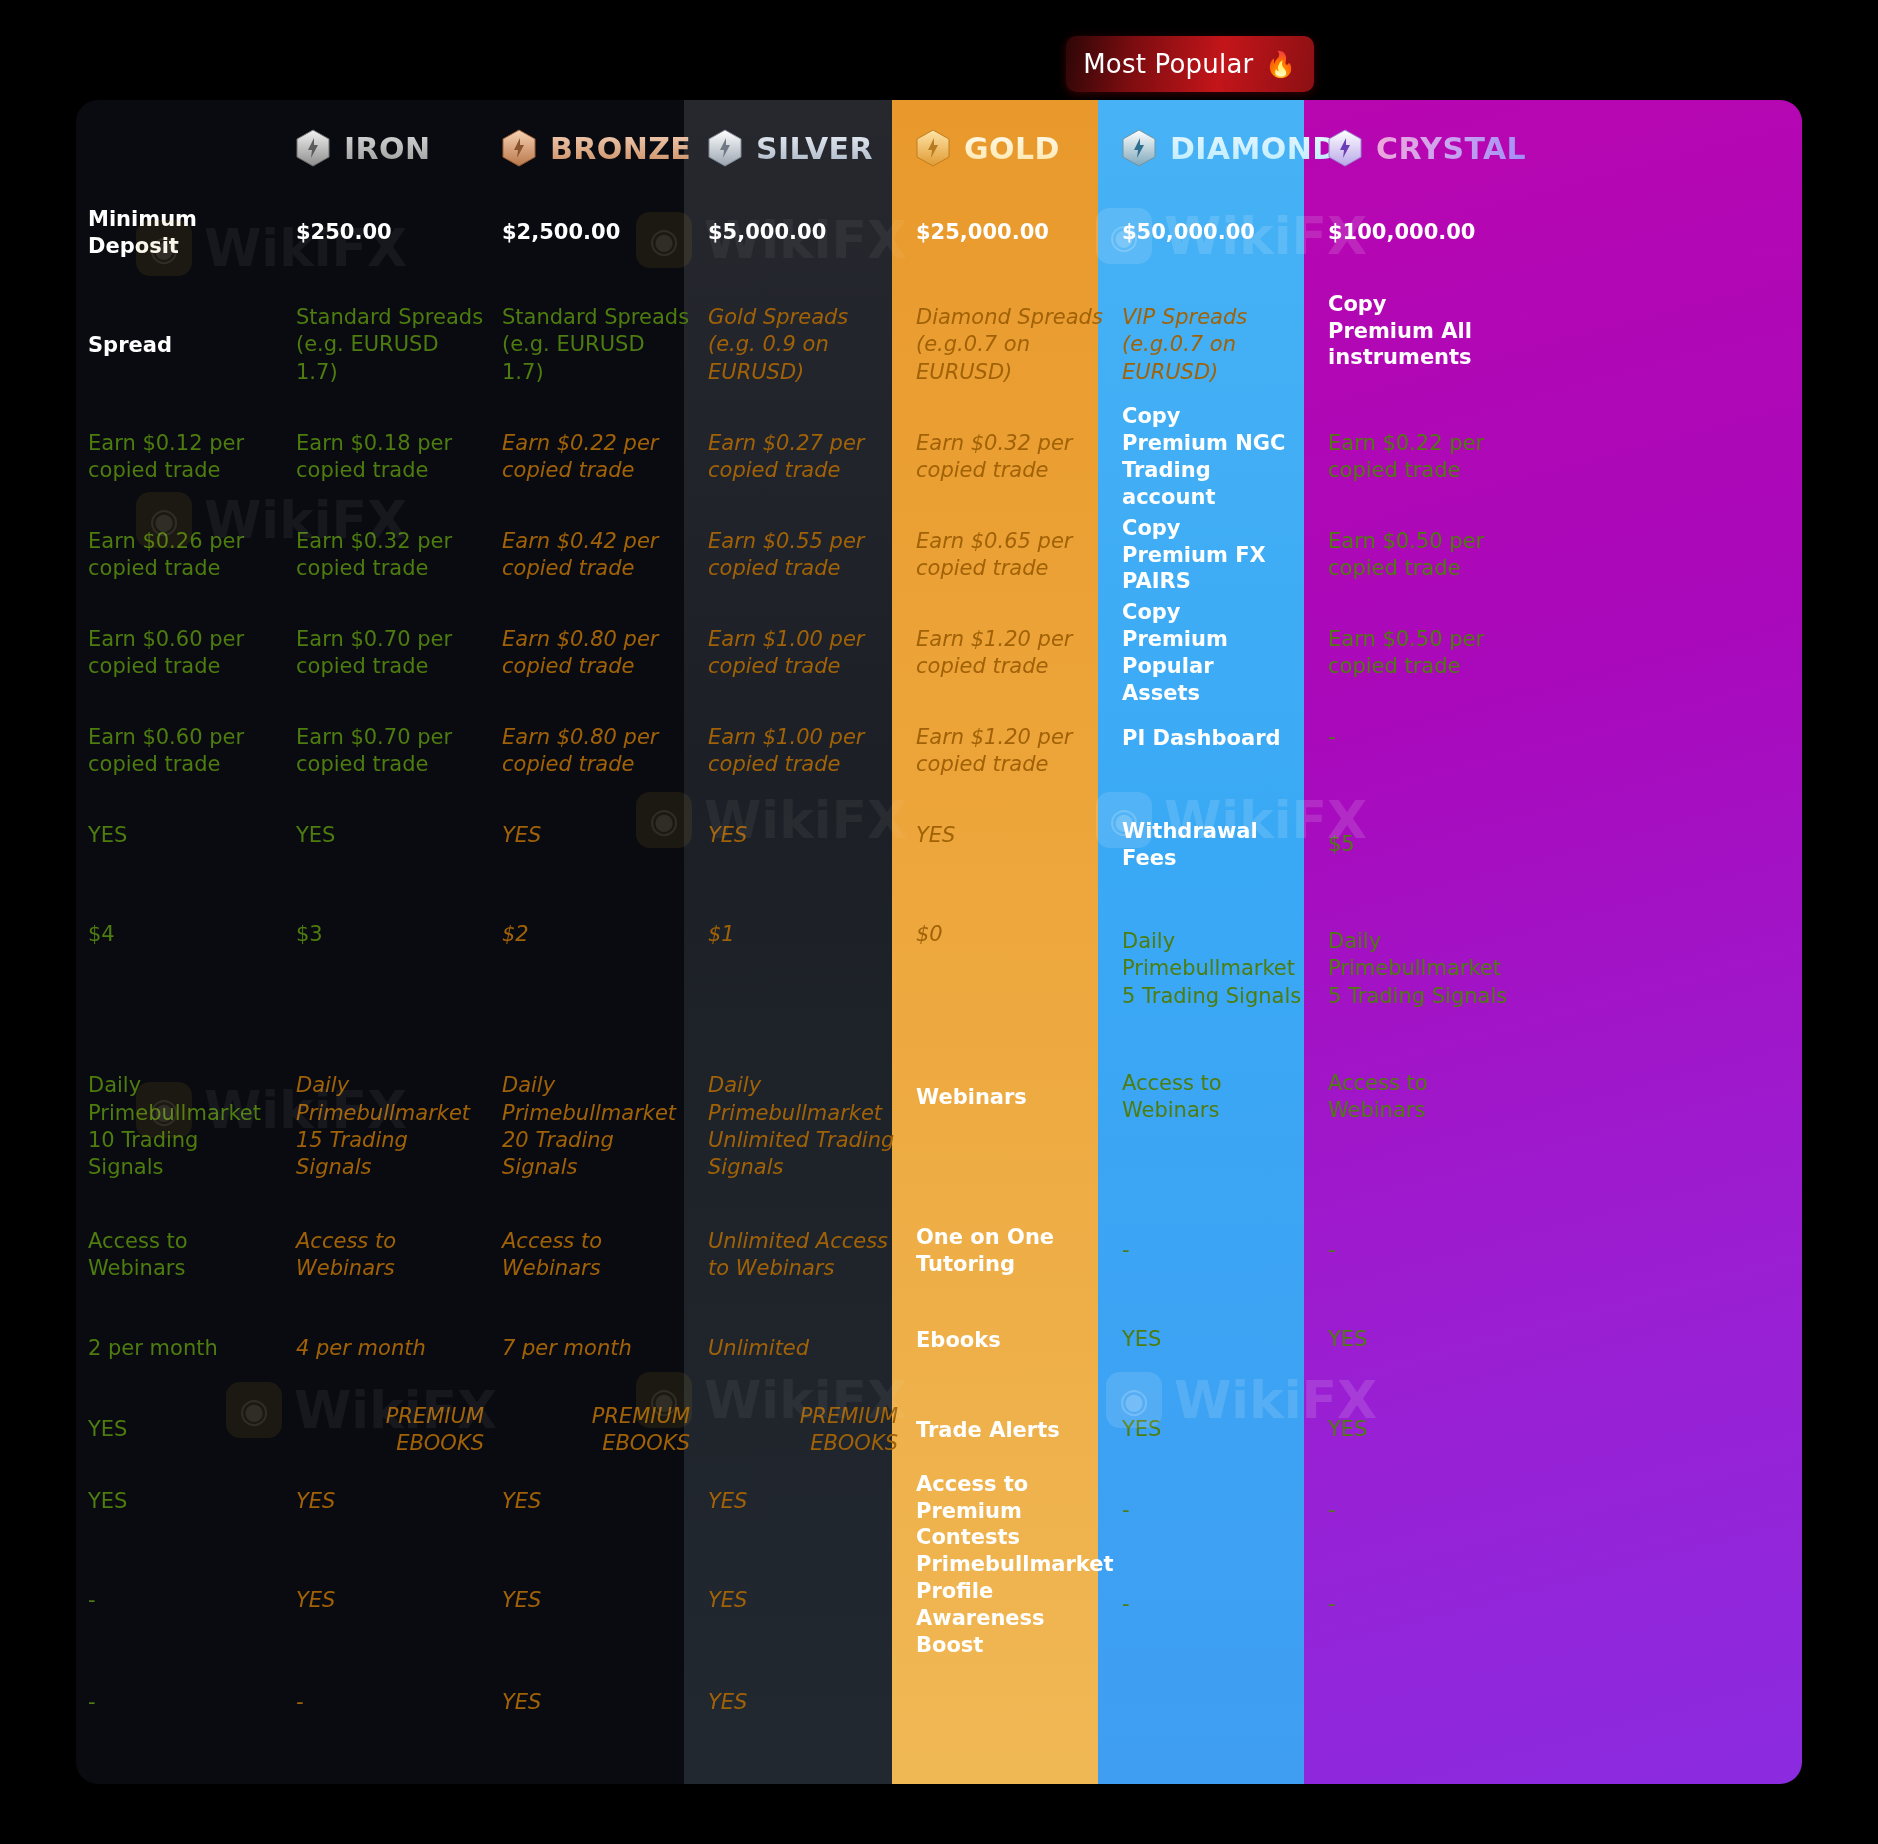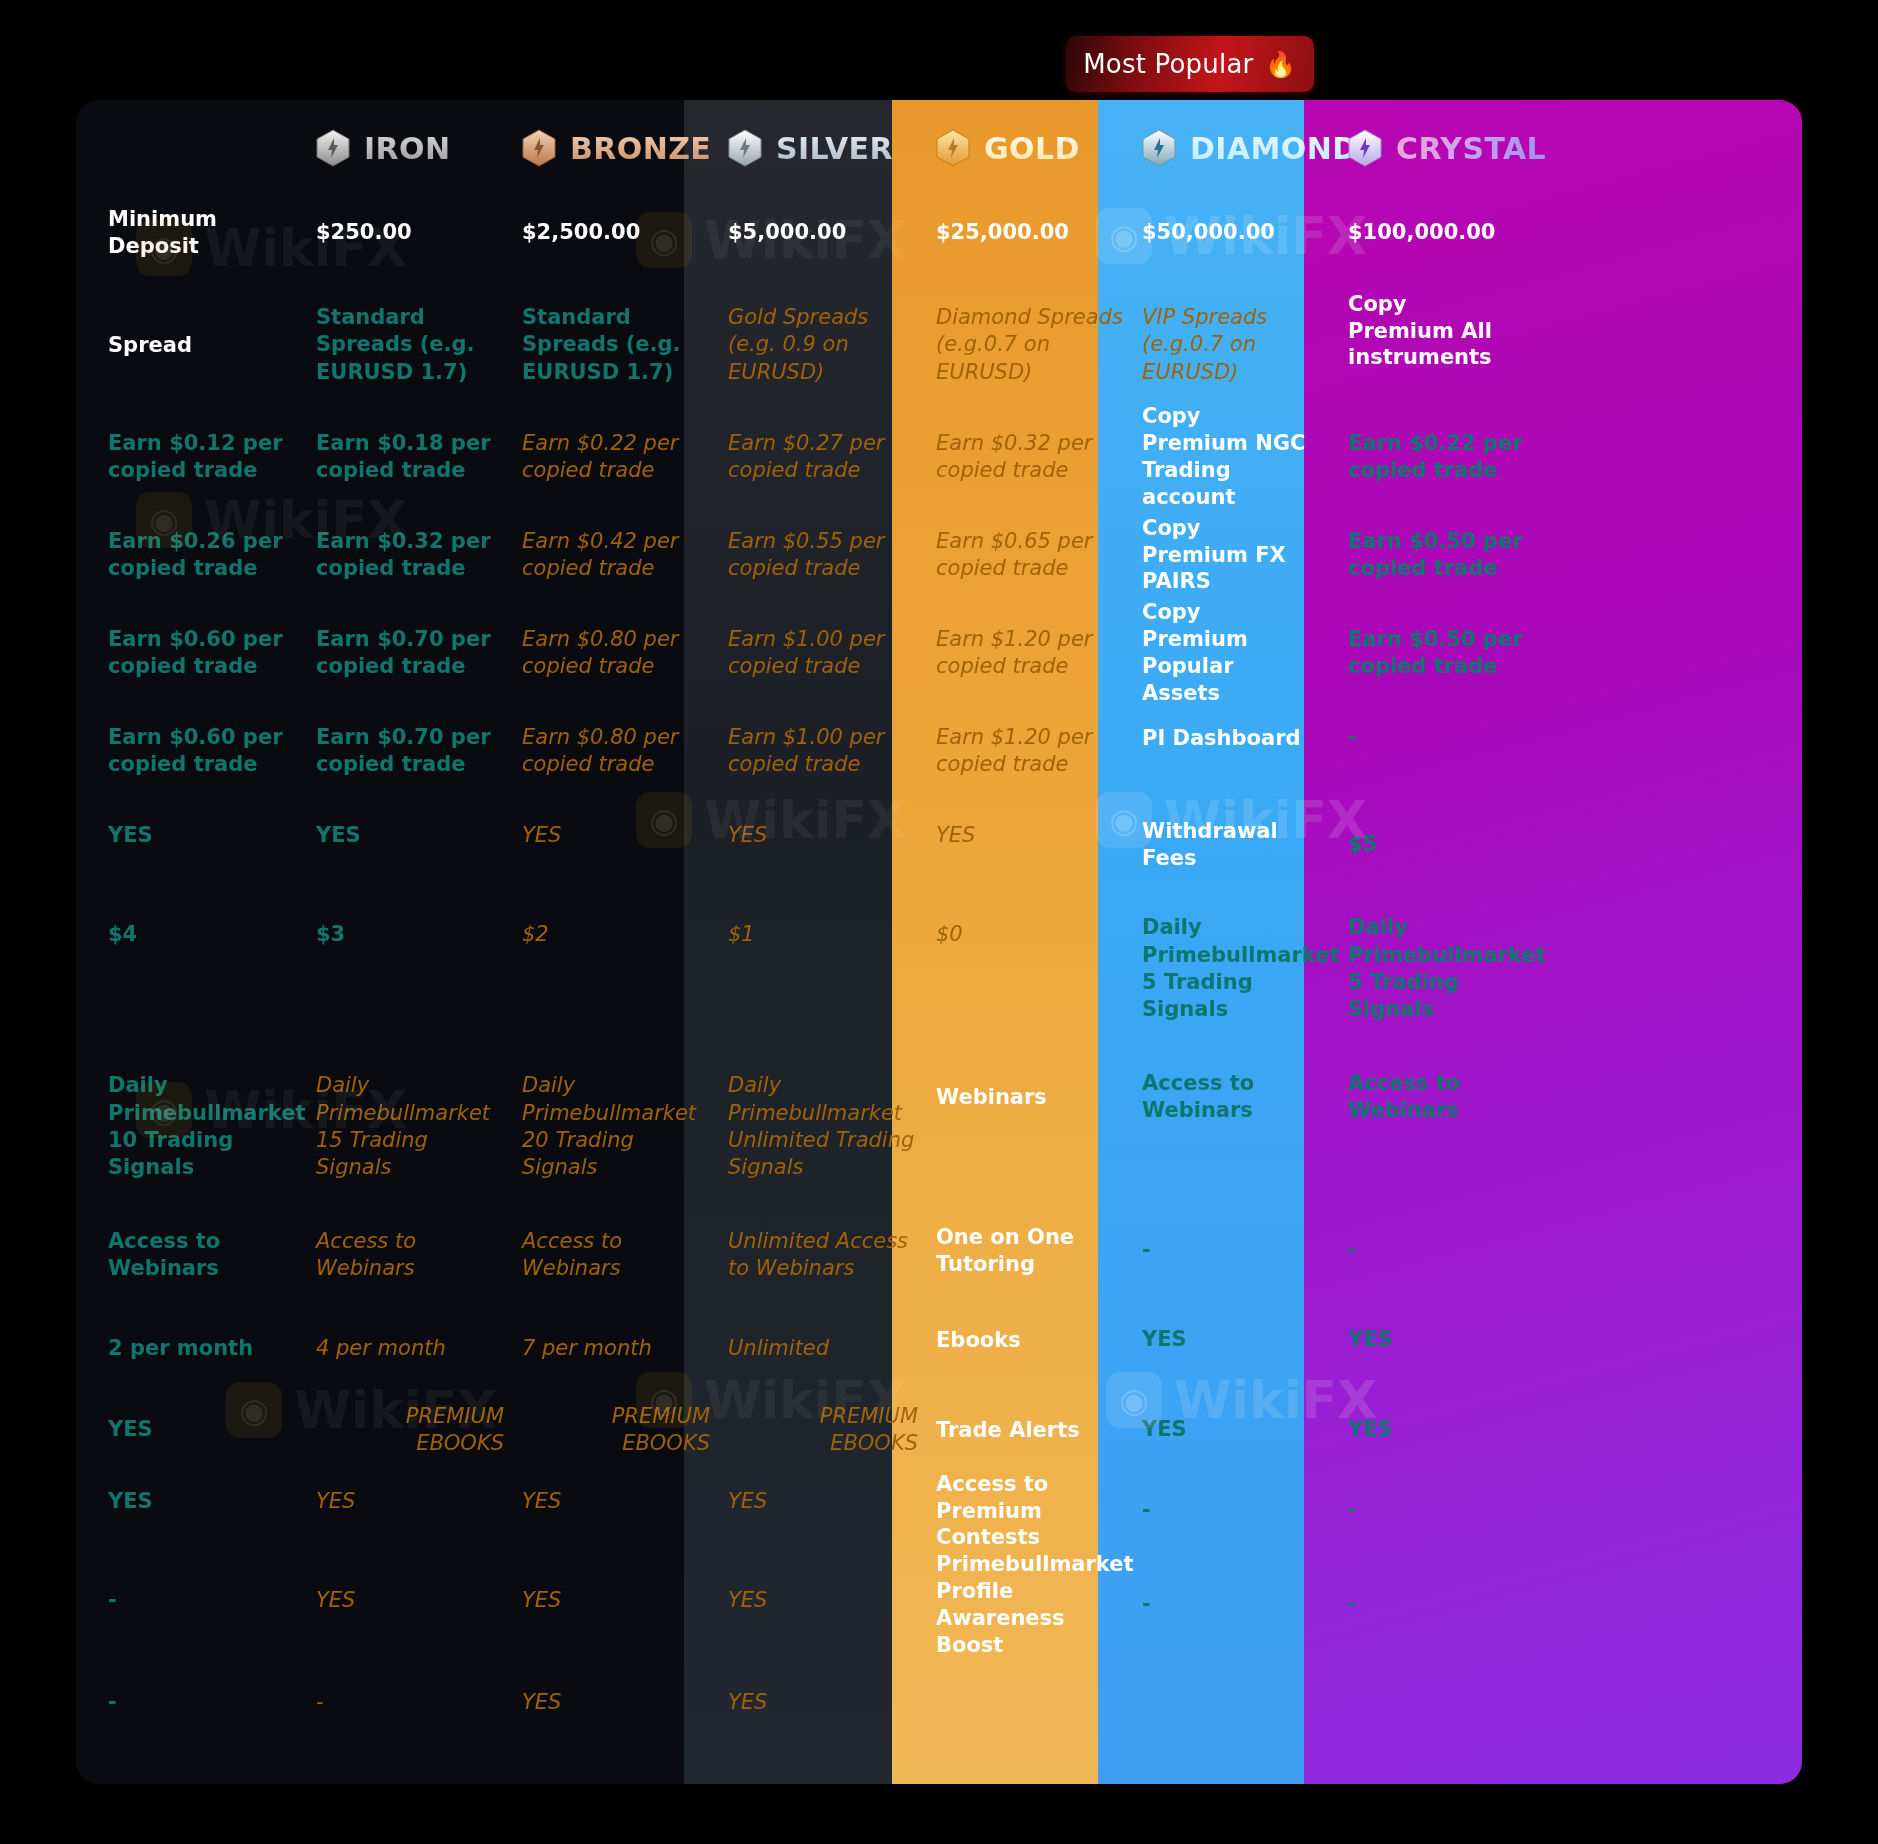--- a/index.html
+++ b/index.html
@@ -95,21 +95,21 @@
   .colbg.gold    { background: linear-gradient(180deg, #e9992c 0%, #eda63b 45%, #f0b855 100%); }
   .colbg.diamond { background: linear-gradient(180deg, #47b2f5 0%, #3aa9f5 45%, #3f9ef2 100%); }
   .colbg.crystal { background: linear-gradient(165deg, #b806b0 0%, #a909bb 35%, #9b1ed2 70%, #8b2be0 100%); }
 
   
   .grid {
     position: relative;
     z-index: 2;
     display: grid;
     grid-template-columns: 208px 206px 206px 208px 206px 206px 206px;
-    padding-left: 32px;
+    padding-left: 12px;
     width: 100%;
   }
 
   .hdr-row, .row { display: contents; }
 
   .cell {
     padding: 0 18px 0 0;
     display: flex;
     align-items: center;
   }
@@ -150,21 +150,21 @@
     line-height: 1.28;
     padding-right: 22px;
   }
 
   
   .val {
     font-size: 21px;
     line-height: 1.3;
     font-weight: 400;
   }
-  .val.dark   { color: #0f766e; font-weight: bold; }        
+  .val.dark   { color: #4d7c0f; }        
   .val.bright { color: #a16207; font-style: italic; }        
   .val.first  { color: #ffffff; font-weight: 700; }
   .r-h88  { height: 90px; }
   .r-h98  { height: 98px; }
   .r-h120 { height: 126px; }
   .r-h155 { height: 158px; }
   .r-h70  { height: 72px; text-align: right; }
 </style>
 </head>
 <body>

